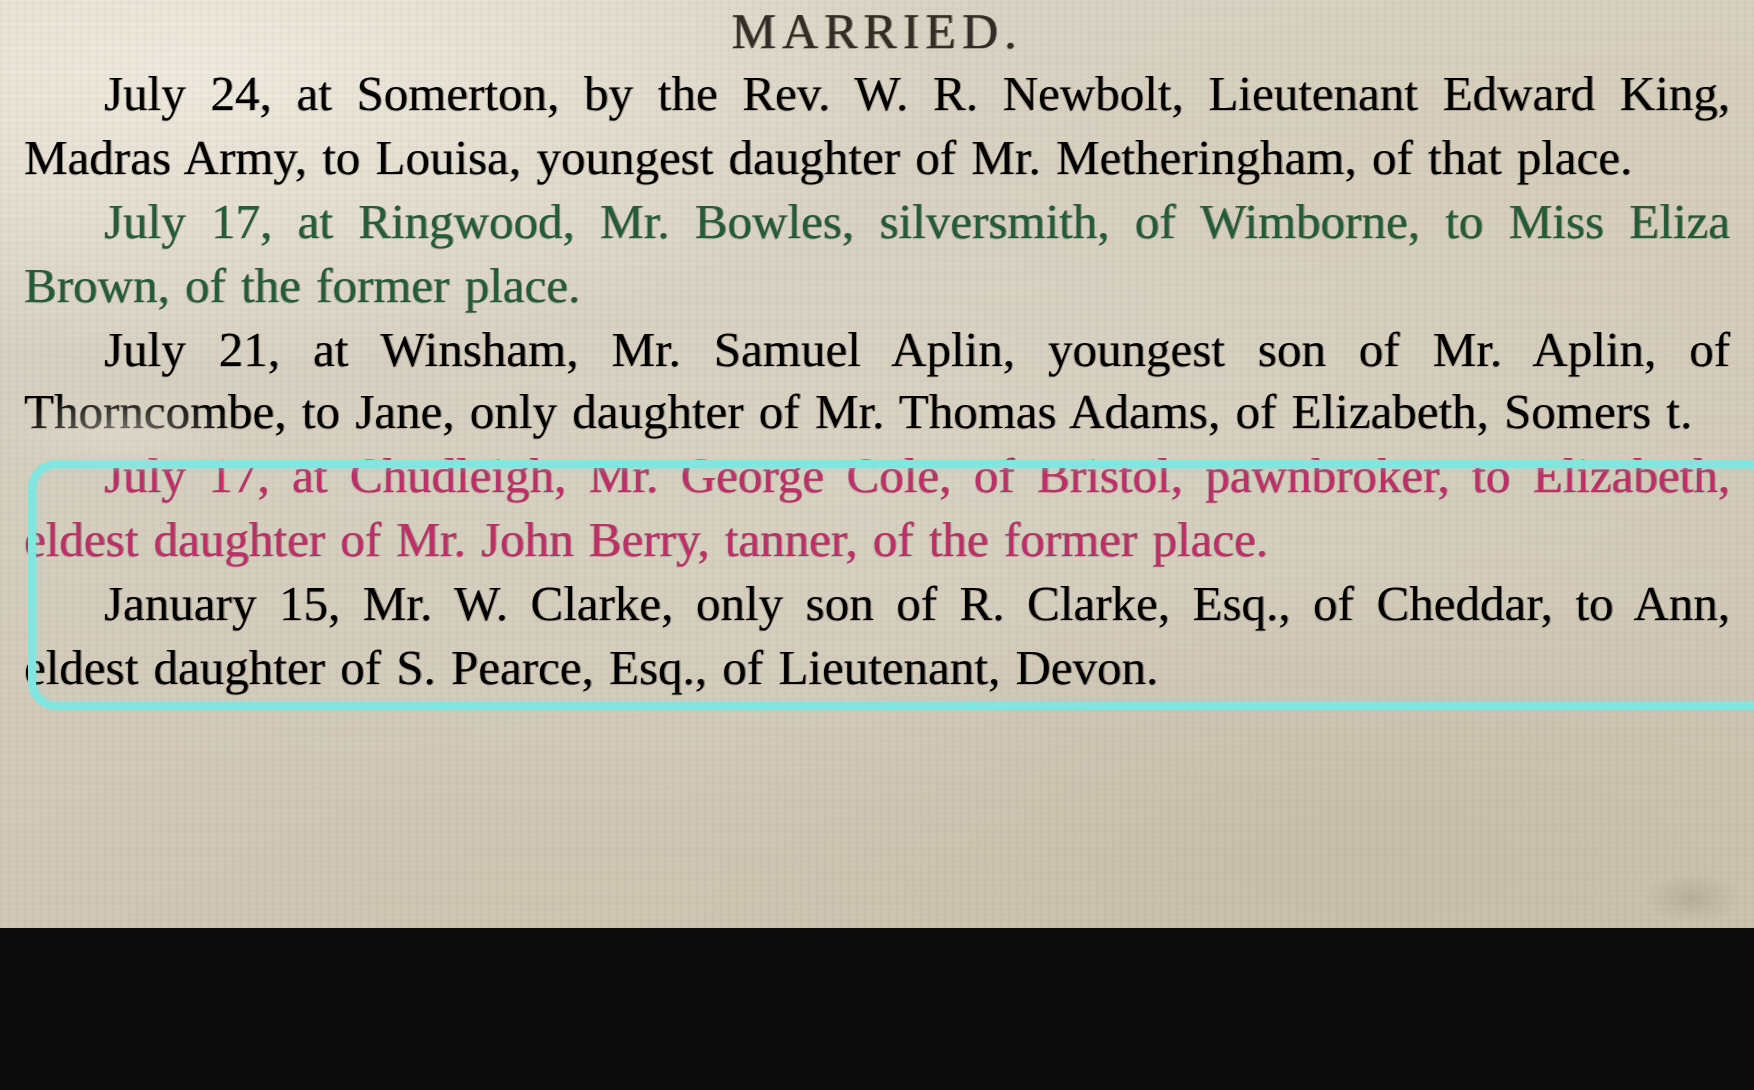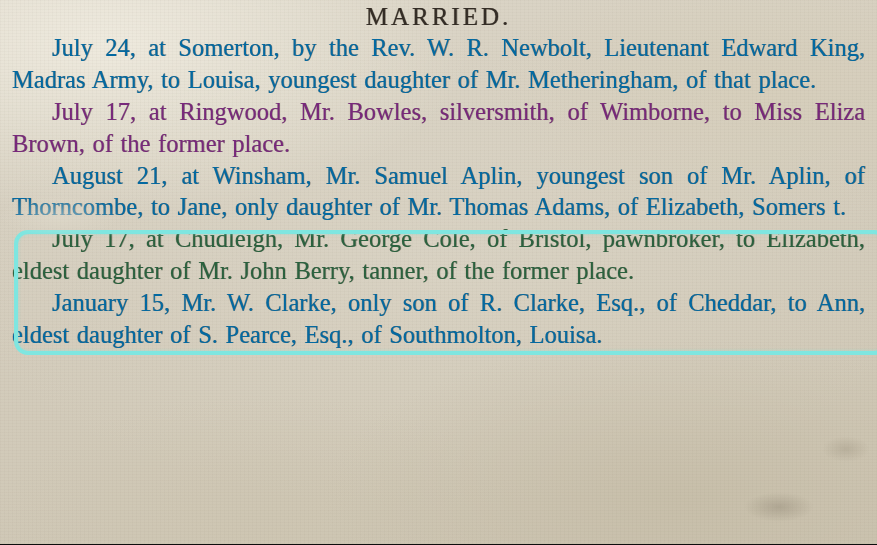--- a/index.html
+++ b/index.html
@@ -3,21 +3,21 @@
 <meta charset="utf-8">
 <style>
   html, body {
     margin: 0;
     padding: 0;
     background: #0c0c0c;
   }
   #page {
     position: relative;
     width: 877px;
-    height: 544px;
+    height: 464px;
     overflow: hidden;
     background: #d8d2c4;
     font-family: "Liberation Serif", serif;
     color: #2a2520;
   }
   
   #page::before {
     content: "";
     position: absolute;
     inset: 0;
@@ -57,29 +57,29 @@
     margin: 0 0 2px 0;
   }
 
   .entry {
     font-size: 24.5px;
     line-height: 1.30;
     text-align: justify;
     text-justify: inter-word;
     margin: 0;
     padding: 0 2px;
-    color: #0369a1;
+    color: #000000;
     text-shadow: 0.55px 0 0 rgba(60,52,42,0.45), -0.4px 0.35px 0 rgba(95,84,68,0.3);
     word-spacing: 1.5px;
   }
   .entry .ind { display: inline-block; width: 40px; }
 
   
-  .faded { color: #701a75; opacity: .92; }
-  .extra-faded { color: #14532d; opacity: .88; }
+  .faded { color: #14532d; opacity: .92; }
+  .extra-faded { color: #be185d; opacity: .88; }
 
   
   .highlight-wrap {
     position: relative;
   }
   .highlight-box {
     position: absolute;
     left: 4px;
     top: 198px;
     width: 866px;
@@ -121,32 +121,32 @@
         <span>Lieutenant  Edward  King, Madras Army,  to  Louisa,</span>
         <span>youngest daughter of Mr. Metheringham, of that place.</span>
       </p>
 
       <p class="entry faded">
         <span class="ind"></span><span>July 17, at Ringwood,  Mr.  Bowles,  silversmith,  of</span>
         <span>Wimborne, to Miss Eliza Brown, of the former place.</span>
       </p>
 
       <p class="entry">
-        <span class="ind"></span><span>August 21,  at  Winsham,  Mr.  Samuel Aplin,  youngest</span>
+        <span class="ind"></span><span>July 21,  at  Winsham,  Mr.  Samuel Aplin,  youngest</span>
         <span>son of Mr. Aplin, of Thorncombe, to Jane, only daughter</span>
         <span>of Mr. Thomas Adams, of Elizabeth, Somers t.</span>
       </p>
 
       <p class="entry extra-faded">
         <span class="ind"></span><span>July 17,  at  Chudleigh,  Mr.  George Cole,  of  Bristol,</span>
         <span>pawnbroker,  to  Elizabeth,  eldest  daughter  of Mr.  John</span>
         <span>Berry,  tanner, of the former place.</span>
       </p>
 
       <p class="entry">
         <span class="ind"></span><span>January 15, Mr. W. Clarke, only son of R. Clarke, Esq., of</span>
         <span>Cheddar, to Ann, eldest daughter of S. Pearce, Esq., of</span>
-        <span>Southmolton, Louisa.</span>
+        <span>Lieutenant, Devon.</span>
       </p>
 
     </div>
   </div>
 </div>
 
 </body></html>

